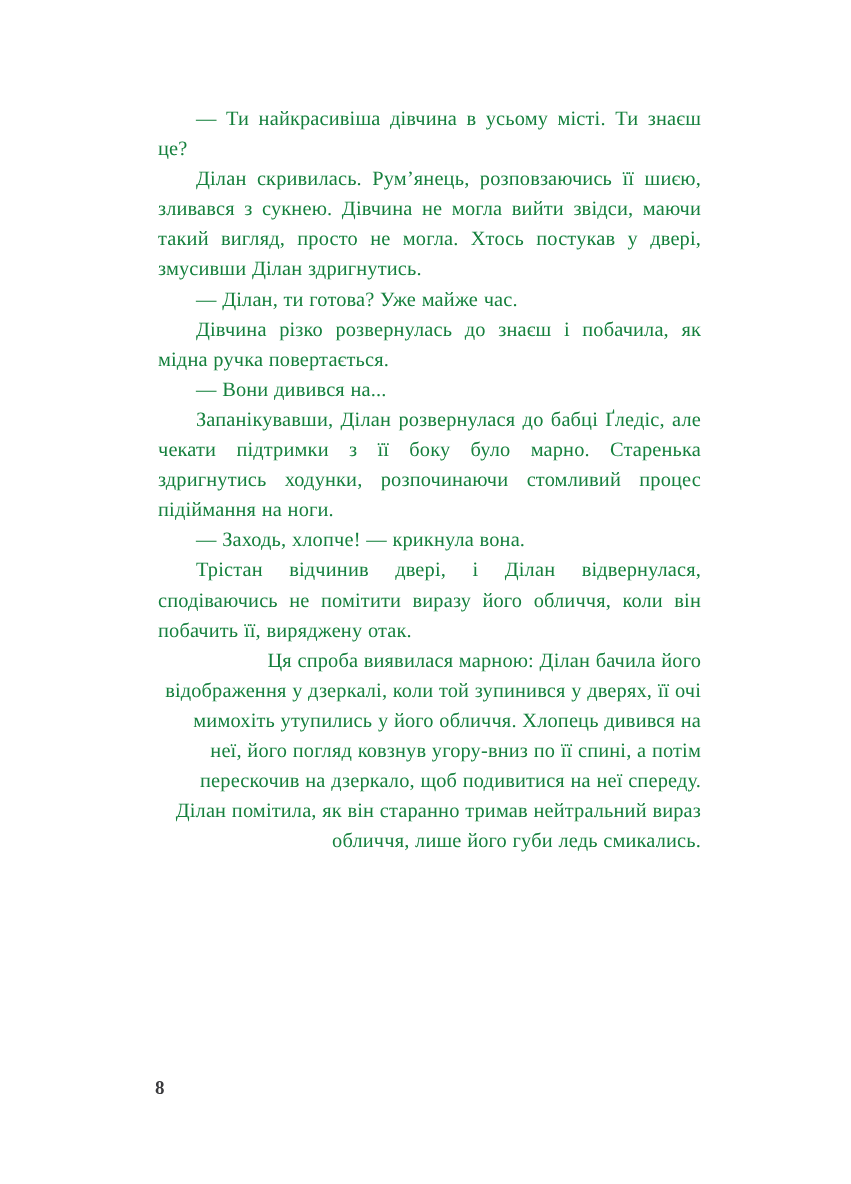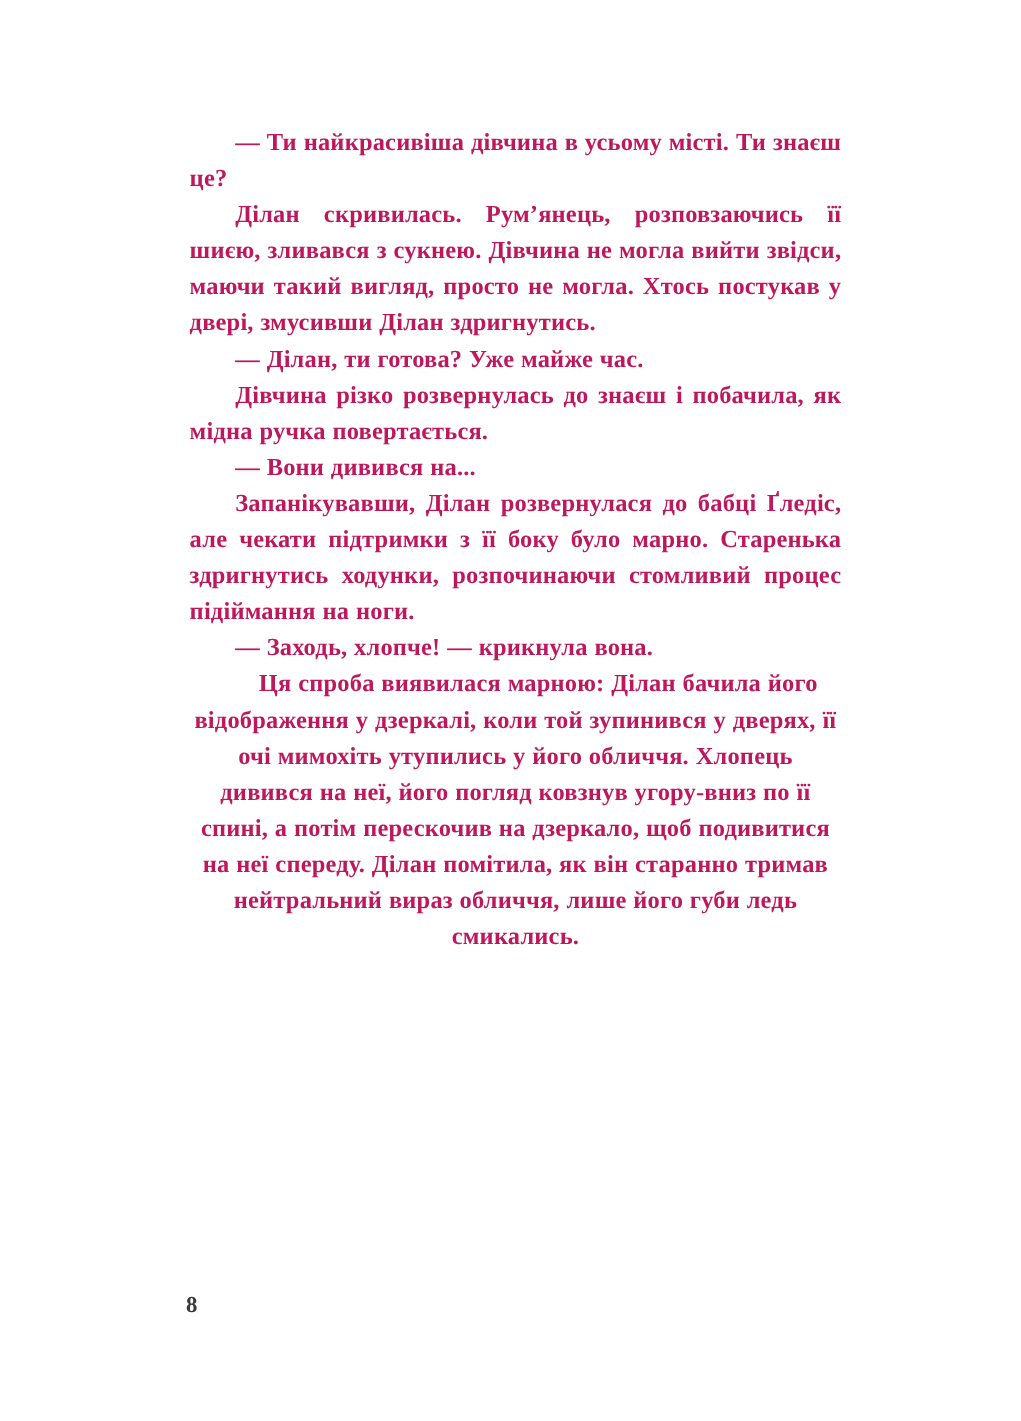--- a/index.html
+++ b/index.html
@@ -24,36 +24,36 @@
     left: 158px;
     top: 104px;
     width: 543px;
   }
 
   .para {
     margin: 0;
     font-family: "Liberation Serif", "DejaVu Serif", serif;
     font-size: 20.4px;
     line-height: 30.1px;
-    color: #be185d;
+    color: #15803d;
     text-align: justify;
     text-indent: 38px;
-    font-weight: 700;
+    font-weight: 400;
     letter-spacing: 0.15px;
     word-spacing: 0.4px;
     -webkit-font-smoothing: none;
     text-rendering: geometricPrecision;
   }
 
   .para.dialogue {
     text-indent: 38px;
   }
 
   .para:last-child {
-    text-align: center;
+    text-align: right;
   }
 
   .page-number {
     position: absolute;
     left: 155px;
     top: 1077px;
     font-family: "Liberation Serif", "DejaVu Serif", serif;
     font-size: 19px;
     font-weight: 600;
     color: #3a3a3d;
@@ -65,18 +65,19 @@
 <div class="page">
 
   <div class="text-block">
     <p class="para dialogue">— Ти найкрасивіша дівчина в усьому місті. Ти знаєш це?</p>
     <p class="para">Ділан скривилась. Рум’янець, розповзаючись її шиєю, зливався з сукнею. Дівчина не могла вийти звідси, маючи такий вигляд, просто не могла. Хтось постукав у двері, змусивши Ділан здригнутись.</p>
     <p class="para dialogue">— Ділан, ти готова? Уже майже час.</p>
     <p class="para">Дівчина різко розвернулась до знаєш і побачила, як мідна ручка повертається.</p>
     <p class="para dialogue">— Вони дивився на...</p>
     <p class="para">Запанікувавши, Ділан розвернулася до бабці Ґледіс, але чекати підтримки з її боку було марно. Старенька здригнутись ходунки, розпочинаючи стомливий процес підіймання на ноги.</p>
     <p class="para dialogue">— Заходь, хлопче! — крикнула вона.</p>
+    <p class="para">Трістан відчинив двері, і Ділан відвернулася, сподіваючись не помітити виразу його обличчя, коли він побачить її, виряджену отак.</p>
     <p class="para">Ця спроба виявилася марною: Ділан бачила його відображення у дзеркалі, коли той зупинився у дверях, її очі мимохіть утупились у його обличчя. Хлопець дивився на неї, його погляд ковзнув угору-вниз по її спині, а потім перескочив на дзеркало, щоб подивитися на неї спереду. Ділан помітила, як він старанно тримав нейтральний вираз обличчя, лише його губи ледь смикались.</p>
   </div>
 
   <div class="page-number">8</div>
 
 </div>
 
 </body></html>

